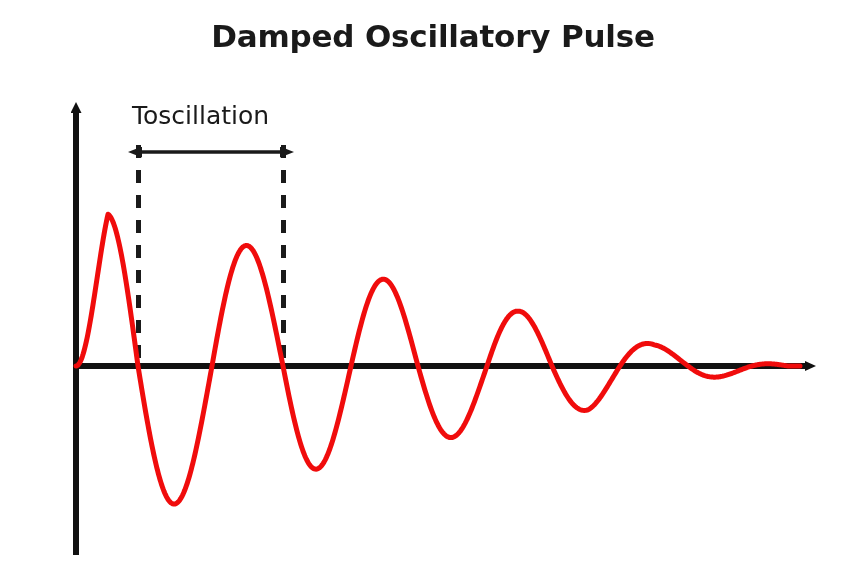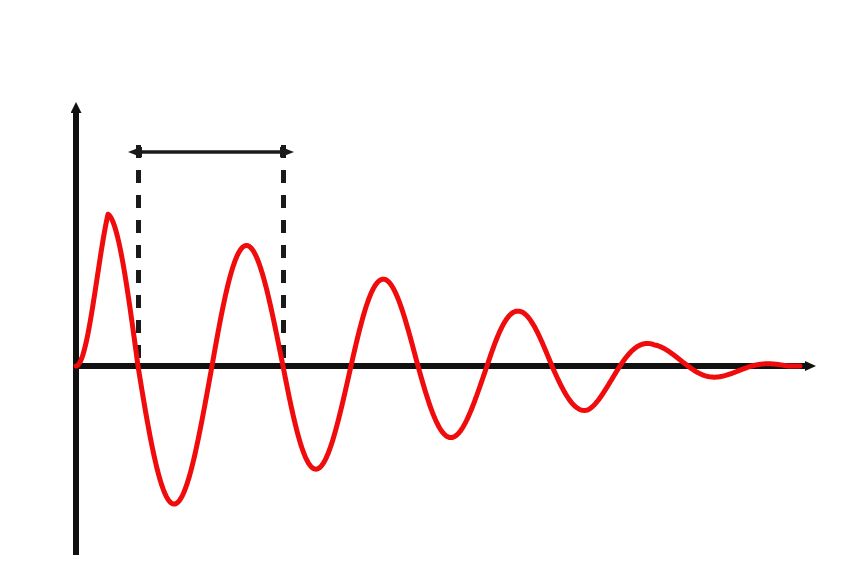--- a/index.html
+++ b/index.html
@@ -49,21 +49,23 @@
     width: 866px;
     height: 588px;
     display: block;
   }
 </style>
 </head>
 <body>
 
 <div id="figure">
 
+  <div id="chart-title">Damped Oscillatory Pulse</div>
 
+  <div id="period-label">Toscillation</div>
 
   <svg id="plot-svg" viewBox="0 0 866 588">
 
     <defs>
       <marker id="axis-arrow-right" markerWidth="11" markerHeight="11" refX="1" refY="5" orient="auto" markerUnits="userSpaceOnUse">
         <path d="M0,0 L11,5 L0,10 Z" fill="#111111"></path>
       </marker>
       <marker id="axis-arrow-up" markerWidth="11" markerHeight="11" refX="1" refY="5.5" orient="auto" markerUnits="userSpaceOnUse">
         <path d="M0,0 L11,5.5 L0,11 Z" fill="#111111"></path>
       </marker>

